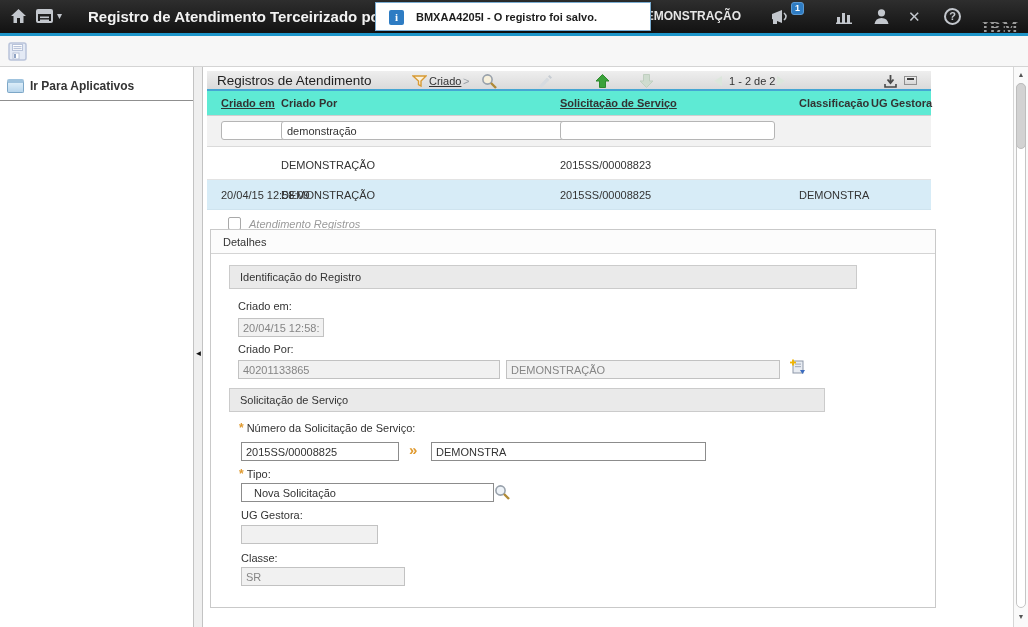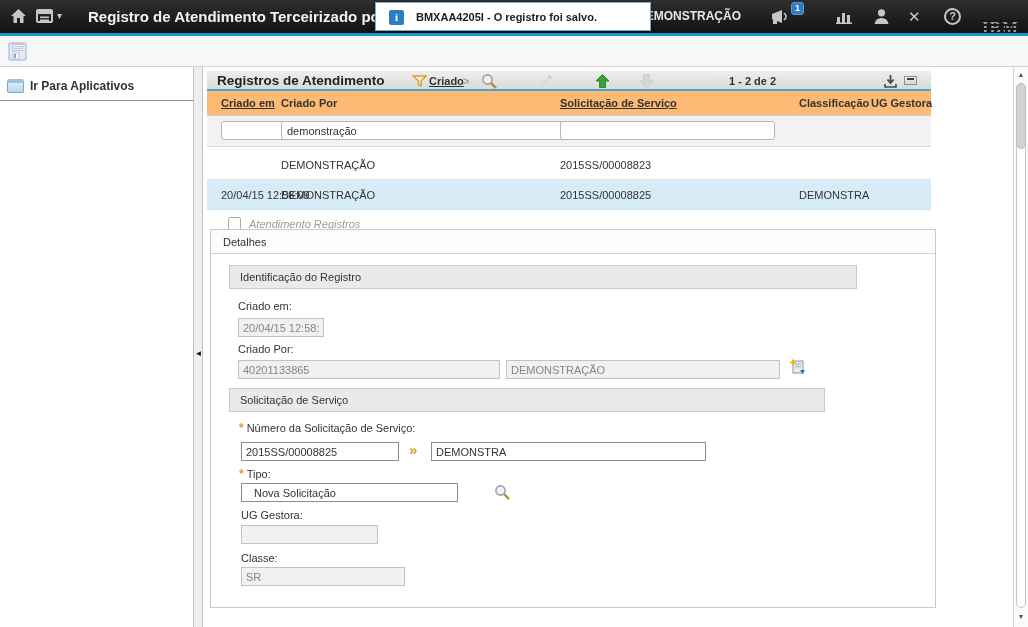--- a/index.html
+++ b/index.html
@@ -31,30 +31,30 @@
 
   
   .sidebar { left:0; top:67px; width:193px; height:560px; background:#fff;text-align:right; }
   .side-item { position:relative; height:34px; border-bottom:1px solid #8f8f8f; }
   .side-item-icon { left:7px; top:12px; width:17px; height:14px; background:linear-gradient(#dcedf9,#b8d6ec); border:1px solid #7da7c7; border-top:4px solid #9fc3de; border-radius:2px; }
   .side-item-label { left:30px; top:0; height:34px; line-height:38px; font-size:12px; font-weight:bold; color:#333; white-space:nowrap; }
   .splitter { left:193px; top:67px; width:10px; height:560px; background:#efefef; border-left:1px solid #c3c3c3; border-right:1px solid #c3c3c3; }
   .collapse-handle { left:0; top:280px; width:9px; height:14px; font-size:8px; line-height:14px; color:#111; text-align:center; cursor:pointer; }
 
   
-  .tablebar { left:207px; top:71px; width:724px; height:20px; background:linear-gradient(#eeeeee,#dadada); border-bottom:2px solid #45a6d3;font-weight:bold; }
+  .tablebar { left:207px; top:71px; width:724px; height:20px; background:linear-gradient(#eeeeee,#dadada); border-bottom:2px solid #45a6d3; }
   .table-title { left:10px; top:0; height:20px; line-height:20px; font-size:13.5px; color:#222; white-space:nowrap; }
   .tb { top:0; height:20px; line-height:20px; font-size:11px; color:#333; }
   .link { text-decoration:underline; cursor:pointer; }
   .pale-tri-l { width:0; height:0; border:5px solid transparent; border-right:8px solid #dce6dc; }
   .pale-tri-r { width:0; height:0; border:5px solid transparent; border-left:8px solid #dce6dc; }
   .min-box { left:697px; top:5px; width:13px; height:9px; background:linear-gradient(#efefef,#d6d6d6); border:1px solid #8f8f8f; }
   .min-box::after { content:""; position:absolute; left:2px; top:1px; width:7px; height:2px; background:#3c3c3c; }
 
-  .colheaders { left:207px; top:91px; width:724px; height:25px; background:#fdba74; border-bottom:1px solid #cfcfcf;text-align:center; }
+  .colheaders { left:207px; top:91px; width:724px; height:25px; background:#5eead4; border-bottom:1px solid #cfcfcf;text-align:center; }
   .colh { top:0; height:25px; line-height:25px; font-size:11px; font-weight:bold; color:#333; white-space:nowrap; }
   .filterrow { left:207px; top:116px; width:724px; height:31px; background:#f2f2f2; border-bottom:1px solid #dadada; }
   .finp { top:5px; height:19px; border:1px solid #b5b5b5; border-radius:3px; background:#fff; font-size:11px; color:#333; padding:0 5px; font-family:"Liberation Sans",sans-serif; }
   .trow { left:207px; width:724px; height:30px; }
   .row-plain { background:#fff; border-bottom:1px solid #e3e3e3; }
   .row-selected { background:#d7ecf7; border-bottom:1px solid #cfe4ef; }
   .cell { top:0; height:30px; line-height:30px; font-size:11px; color:#333; white-space:nowrap; }
 
   .select-wrap { left:228px; top:214px; width:200px; height:20px; }
   .cbox { left:0; top:3px; width:13px; height:13px; background:#fff; border:1px solid #a9a9a9; border-radius:2px; }
@@ -241,21 +241,21 @@
     <div class="abs secbar" style="left:18px;top:158px;width:596px">
       <span>Solicitação de Serviço</span>
     </div>
 
     <span class="abs flabel" style="left:28px;top:191px"><span class="req">*</span><span>Número da Solicitação de Serviço:</span></span>
     <input class="abs inp" style="left: 30px; top: 212px; width: 158px;" value="2015SS/00008825">
     <span class="abs dbl-chev" style="left:198px;top:211px">»</span>
     <input class="abs inp" style="left: 220px; top: 212px; width: 275px;" value="DEMONSTRA">
 
     <span class="abs flabel" style="left:28px;top:237px"><span class="req">*</span><span>Tipo:</span></span>
-    <input class="abs inp" style="left: 30px; top: 253px; width: 217px; padding-left: 12px;" value="Nova Solicitação">
+    <input class="abs inp" style="left: 30px; top: 253px; width: 253px; padding-left: 12px;" value="Nova Solicitação">
     <svg class="abs" style="left:283px;top:254px" width="17" height="17" viewBox="0 0 17 17">
       <circle cx="6.5" cy="6.5" r="4.6" fill="#eef3f8" stroke="#98a1ab" stroke-width="1.6"></circle>
       <line x1="10" y1="10" x2="15" y2="15" stroke="#b08a36" stroke-width="2.4"></line>
     </svg>
 
     <span class="abs flabel" style="left:30px;top:279px">UG Gestora:</span>
     <input class="abs inp dis" style="left: 30px; top: 295px; width: 137px;" value="">
 
     <span class="abs flabel" style="left:30px;top:322px">Classe:</span>
     <input class="abs inp dis" style="left: 30px; top: 337px; width: 164px;" value="SR">

